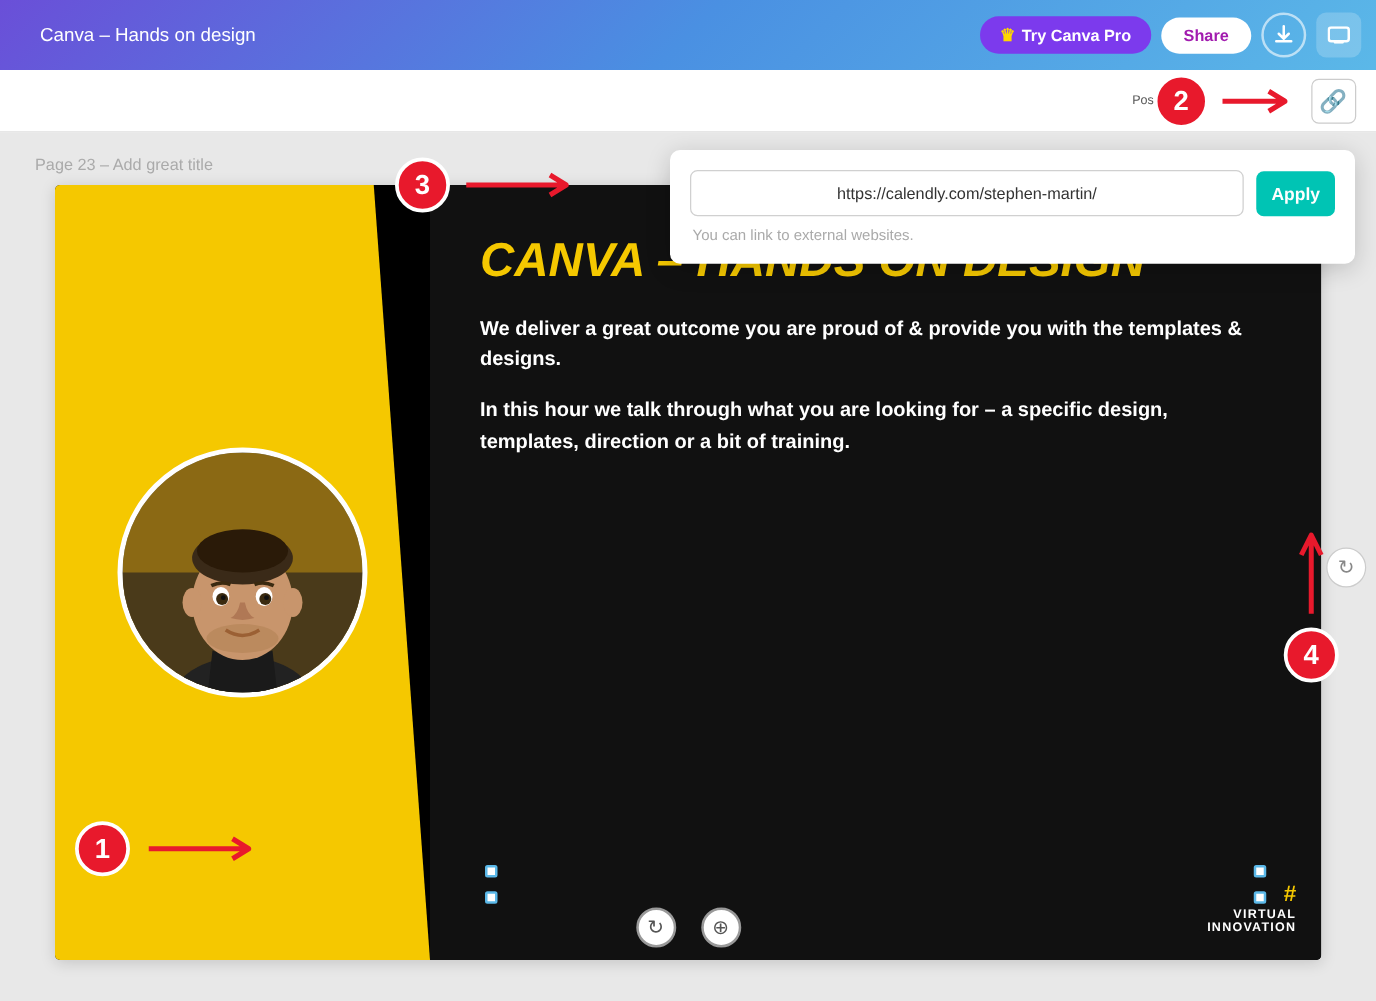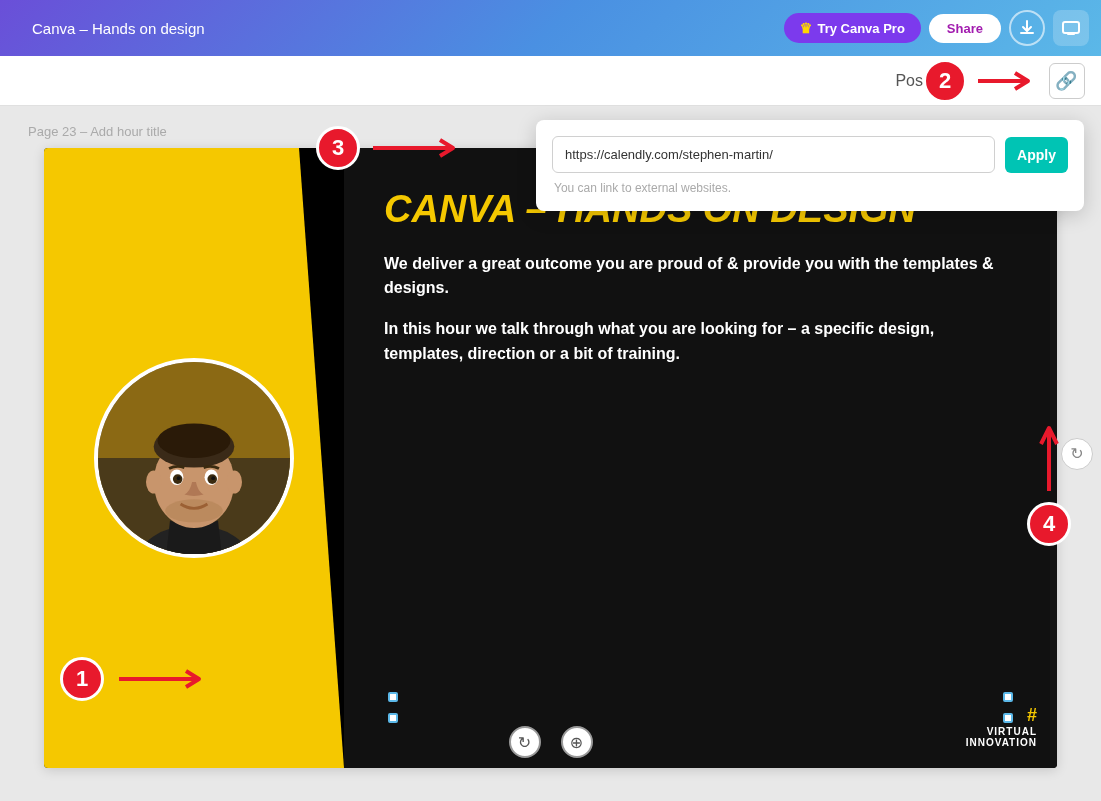--- a/index.html
+++ b/index.html
@@ -103,20 +103,21 @@
       gap: 10px;
     }
     .link-input {
       flex: 1;
       border: 1.5px solid #d0d0d0;
       border-radius: 6px;
       padding: 10px 12px;
       font-size: 13px;
       color: #333;
       outline: none;
+      text-align: center;
     }
     .btn-apply {
       background: #00c4b4;
       color: white;
       border: none;
       border-radius: 6px;
       padding: 10px 12px;
       font-size: 14px;
       font-weight: 600;
       cursor: pointer;
@@ -336,21 +337,21 @@
       border-radius: 6px;
       display: flex;
       align-items: center;
       justify-content: center;
       cursor: pointer;
       font-size: 18px;
       color: #555;
       background: white;
     }
     .toolbar-pos-text {
-      font-size: 16px;
+      font-size: 10px;
       color: #555;
     }
   </style>
 </head>
 <body>
 
 <div class="top-nav">
   <span class="nav-title">Canva – Hands on design</span>
   <button class="btn-try-pro">
     <span class="crown">♛</span>
@@ -400,21 +401,21 @@
     <button class="btn-apply">Apply</button>
   </div>
   <div class="link-hint">You can link to external websites.</div>
 </div>
 
 <div class="page-area">
 
   <div class="page-label">
     <span>Page 23</span>
     <span style="color:#aaa;"> – </span>
-    <span style="color:#aaa;">Add hour title</span>
+    <span style="color:#aaa;">Add great title</span>
   </div>
 
   <div class="canvas-wrapper" style="margin-left: auto; margin-right: auto;">
     <div class="slide">
 
       <div class="slide-left">
         <div class="portrait-circle">
 
           <svg viewBox="0 0 200 200" xmlns="http://www.w3.org/2000/svg" class="portrait-svg">
             <rect width="200" height="200" fill="#8B6914"></rect>

